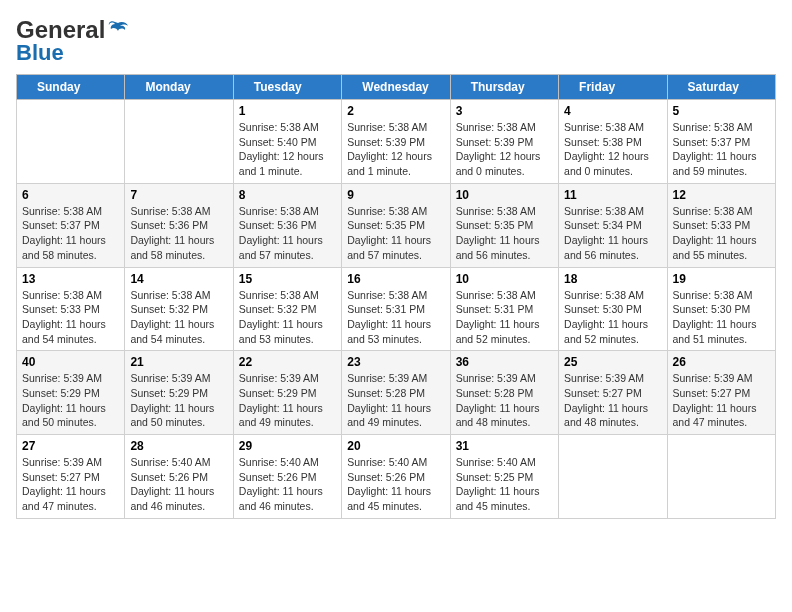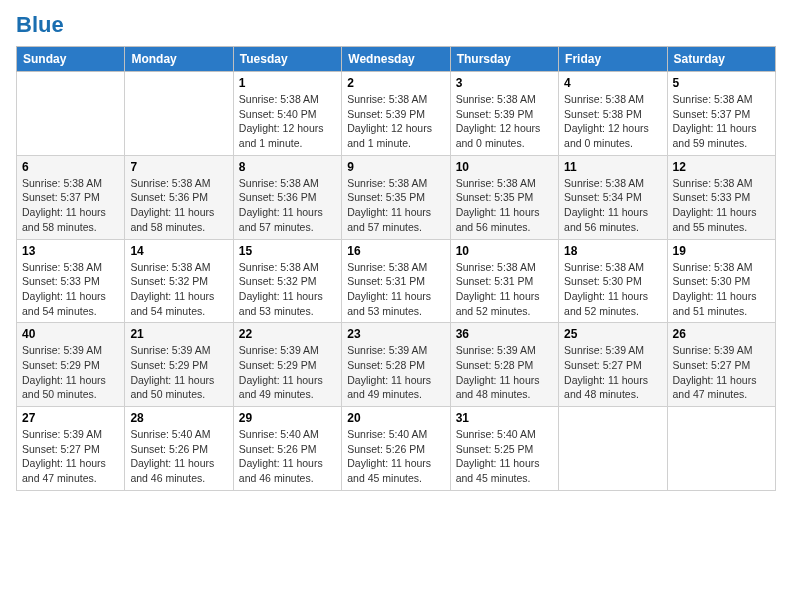--- a/index.html
+++ b/index.html
@@ -35,21 +35,21 @@
       color: #444;
     }
     table {
       width: 100%;
       border-collapse: collapse;
       font-size: 11px;
     }
     thead tr th {
       background-color: #2a7ac7;
       color: #fff;
-      padding: 5px 6px;
+      padding: 5px 20px;
       text-align: left;
       font-size: 12px;
       font-weight: bold;
       border: 1px solid #c0c0c0;
     }
     tbody tr td {
       border: 1px solid #d0d0d0;
       vertical-align: top;
       padding: 4px 5px;
       height: 80px;
@@ -74,20 +74,26 @@
     }
     .empty-cell {
       background: #fff !important;
     }
   </style>
 </head>
 <body>
 
 <div class="header">
   <div class="logo">
+    <div style="display:flex;align-items:center;gap:2px;">
+      <span style="font-size:24px;font-weight:bold;color:#333;">General</span>
+      <svg width="22" height="22" viewBox="0 0 22 22">
+        <path d="M11 4 C14 2, 20 3, 21 7 C19 5, 15 5, 13 7 C16 6, 19 8, 18 11 C16 9, 12 9, 11 12 C10 9, 6 8, 4 10 C3 8, 5 5, 8 5 C6 3, 3 3, 2 6 C1 3, 5 1, 8 3 Z" fill="#1a6eb0"></path>
+      </svg>
+    </div>
     <span style="font-size:22px;font-weight:bold;color:#1a6eb0;margin-top:-4px;">Blue</span>
   </div>
   <div class="title-block">
     <div class="month-title"></div>
     <div class="location"></div>
   </div>
 </div>
 
 <table>
   <thead>

